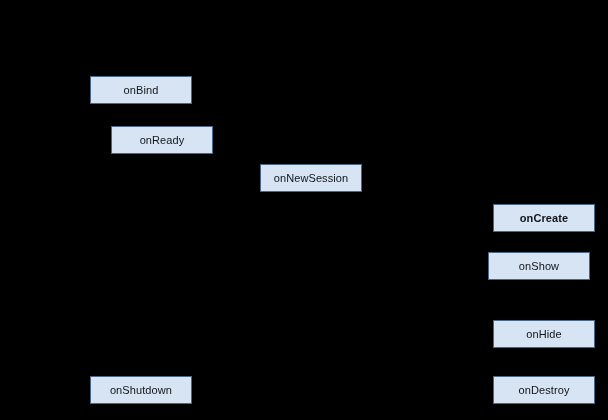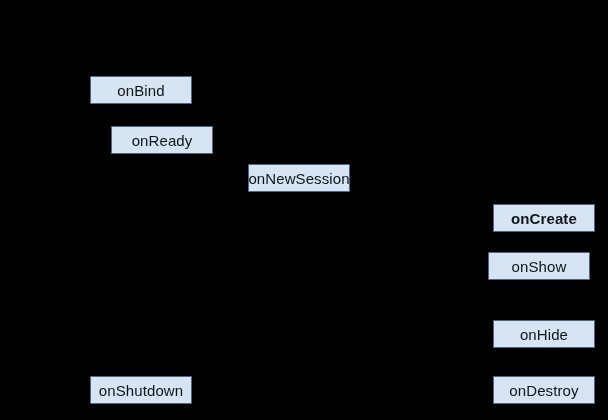--- a/index.html
+++ b/index.html
@@ -23,21 +23,21 @@
     box-sizing: border-box;
     width: 102px;
     height: 28px;
     background: #d6e4f3;
     border: 1px solid #4a6785;
     display: flex;
     align-items: center;
     justify-content: center;
     color: #111418;
     font-family: "Liberation Sans", sans-serif;
-    font-size: 15px;
+    font-size: 11px;
     line-height: 1;
     letter-spacing: 0.1px;
     white-space: nowrap;
   }
   .node-label {
     display: block;
     pointer-events: none;
   }
 </style>
 </head>
@@ -46,21 +46,21 @@
 <div id="diagram-canvas">
 
   <div class="node-box" style="left:90px; top:76px;">
     <span class="node-label">onBind</span>
   </div>
 
   <div class="node-box" style="left:90px; top:126px;margin-left:21px;">
     <span class="node-label">onReady</span>
   </div>
 
-  <div class="node-box" style="left:248px; top:164px;justify-content:center;">
+  <div class="node-box" style="left:260px; top:164px;justify-content:center;">
     <span class="node-label">onNewSession</span>
   </div>
 
   <div class="node-box" style="left:493px; top:204px;font-weight:bold;">
     <span class="node-label">onCreate</span>
   </div>
 
   <div class="node-box" style="left:488px; top:252px;">
     <span class="node-label">onShow</span>
   </div>

